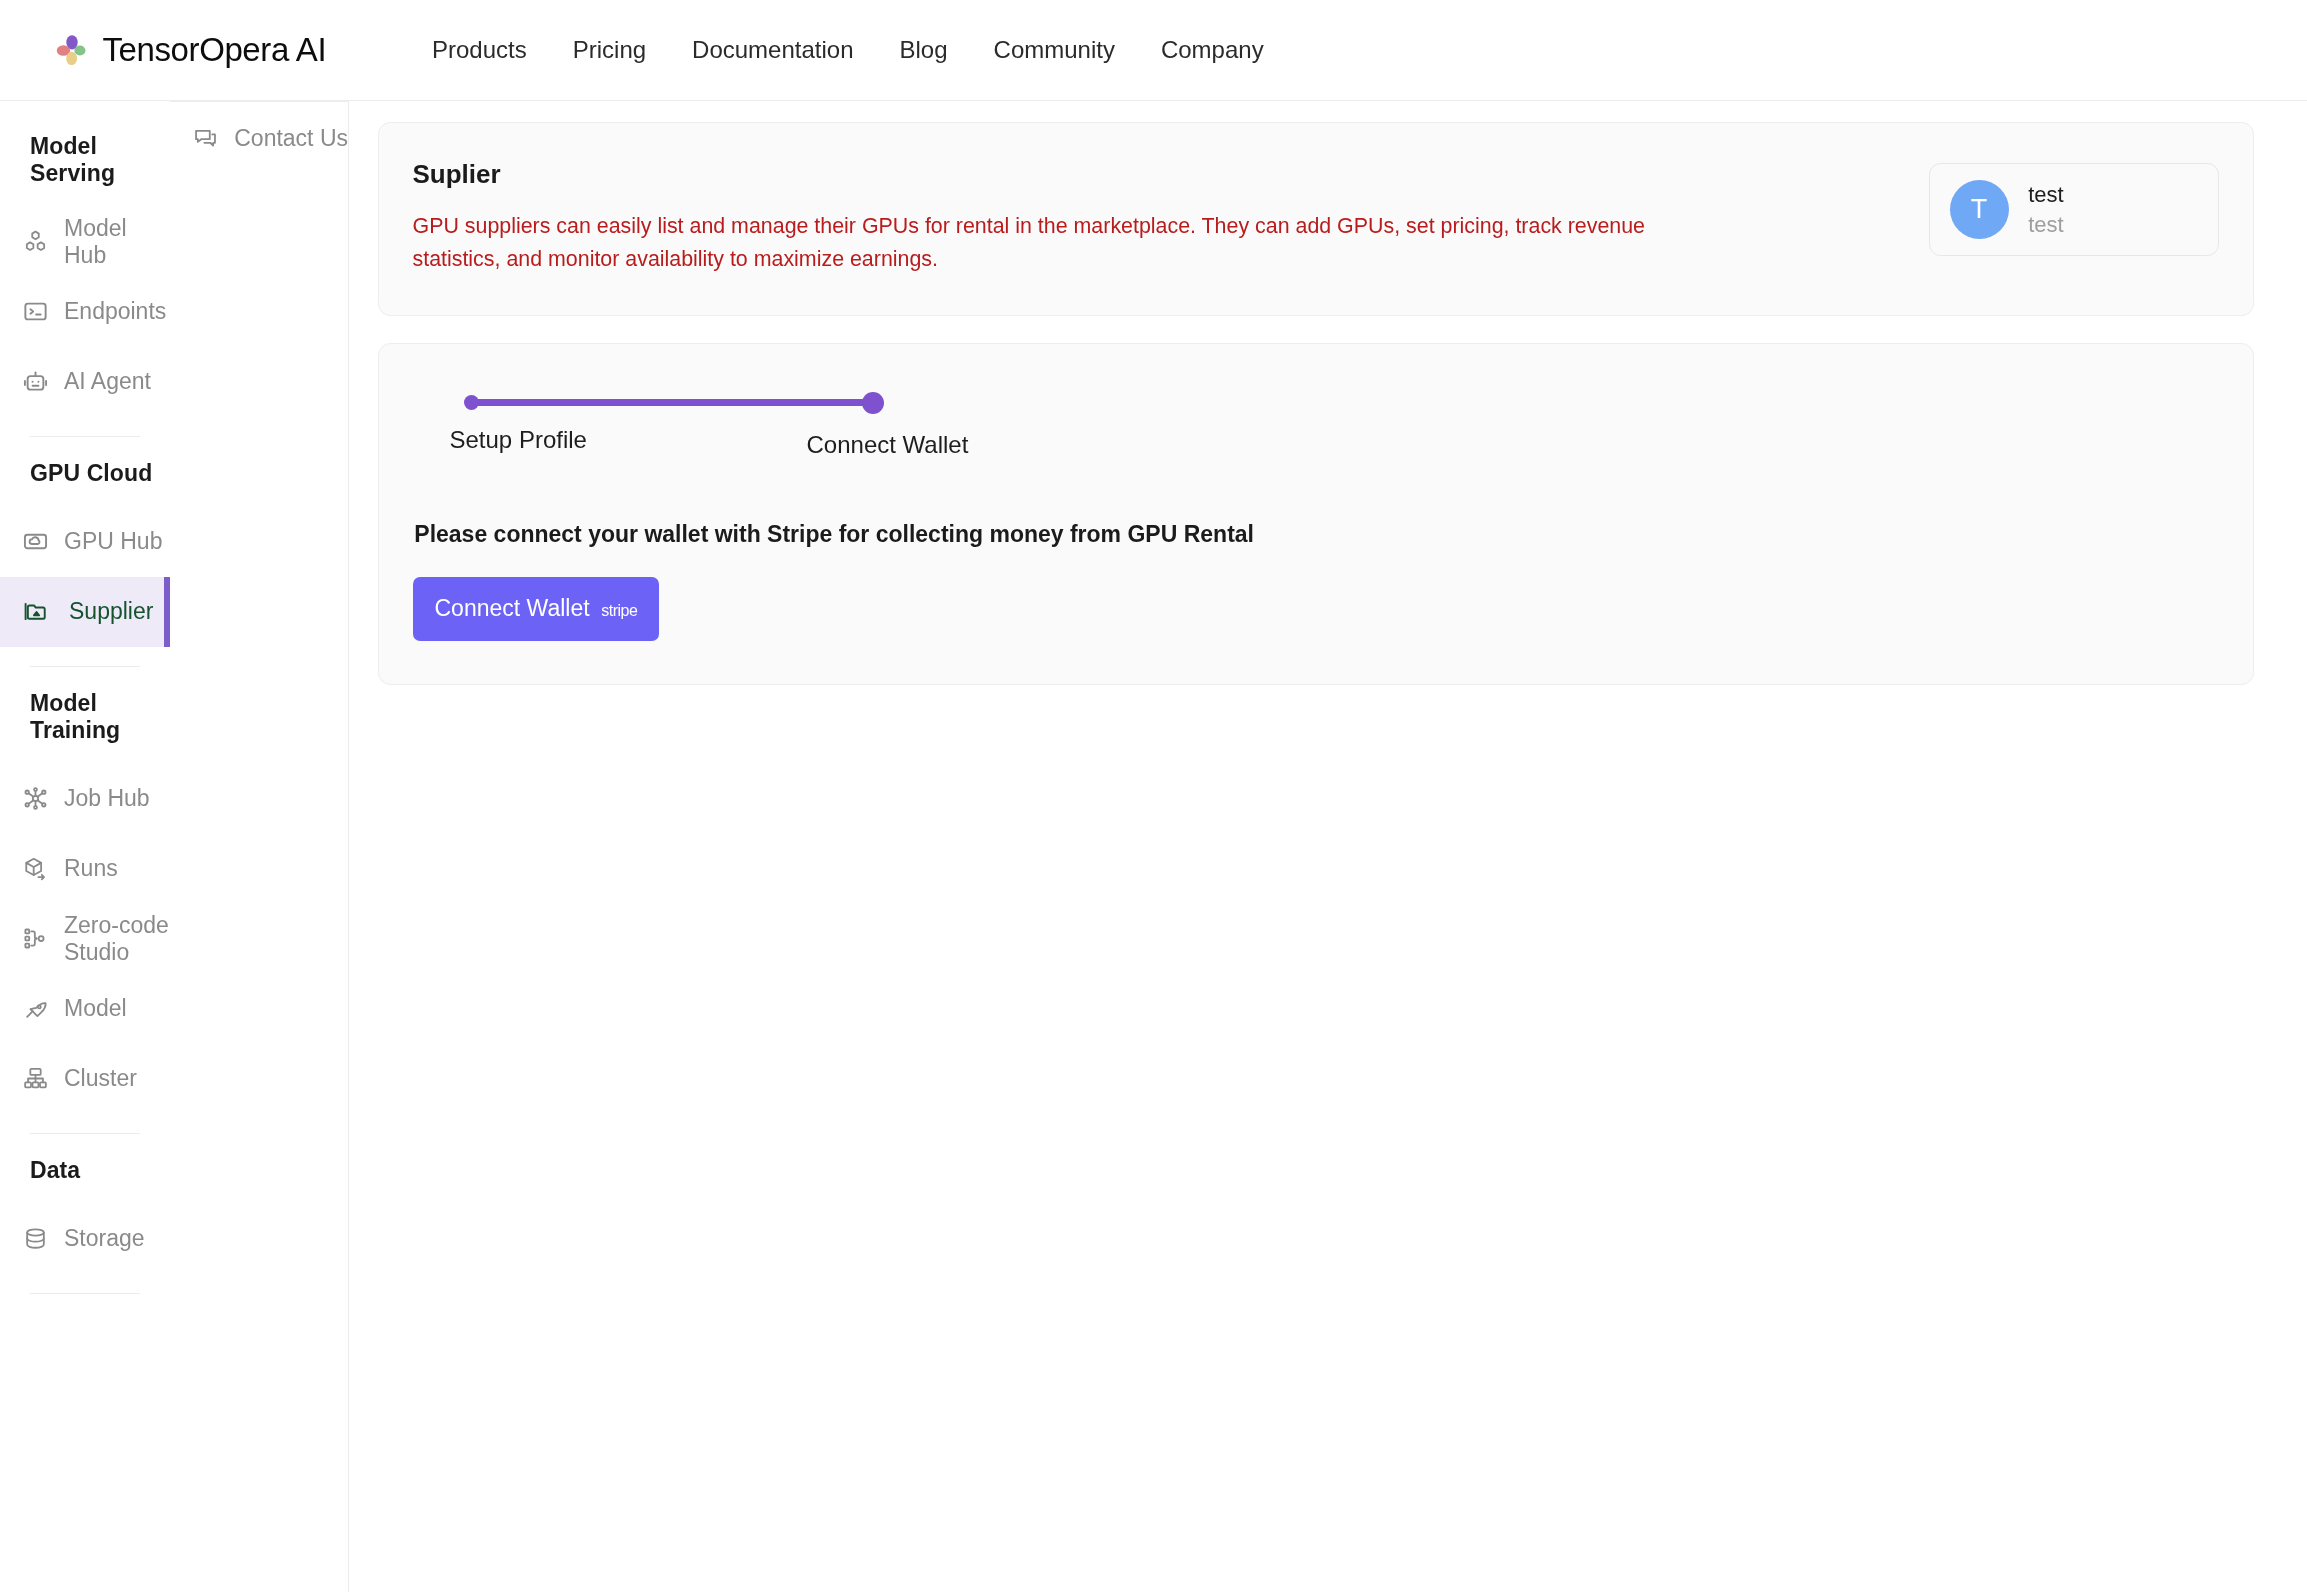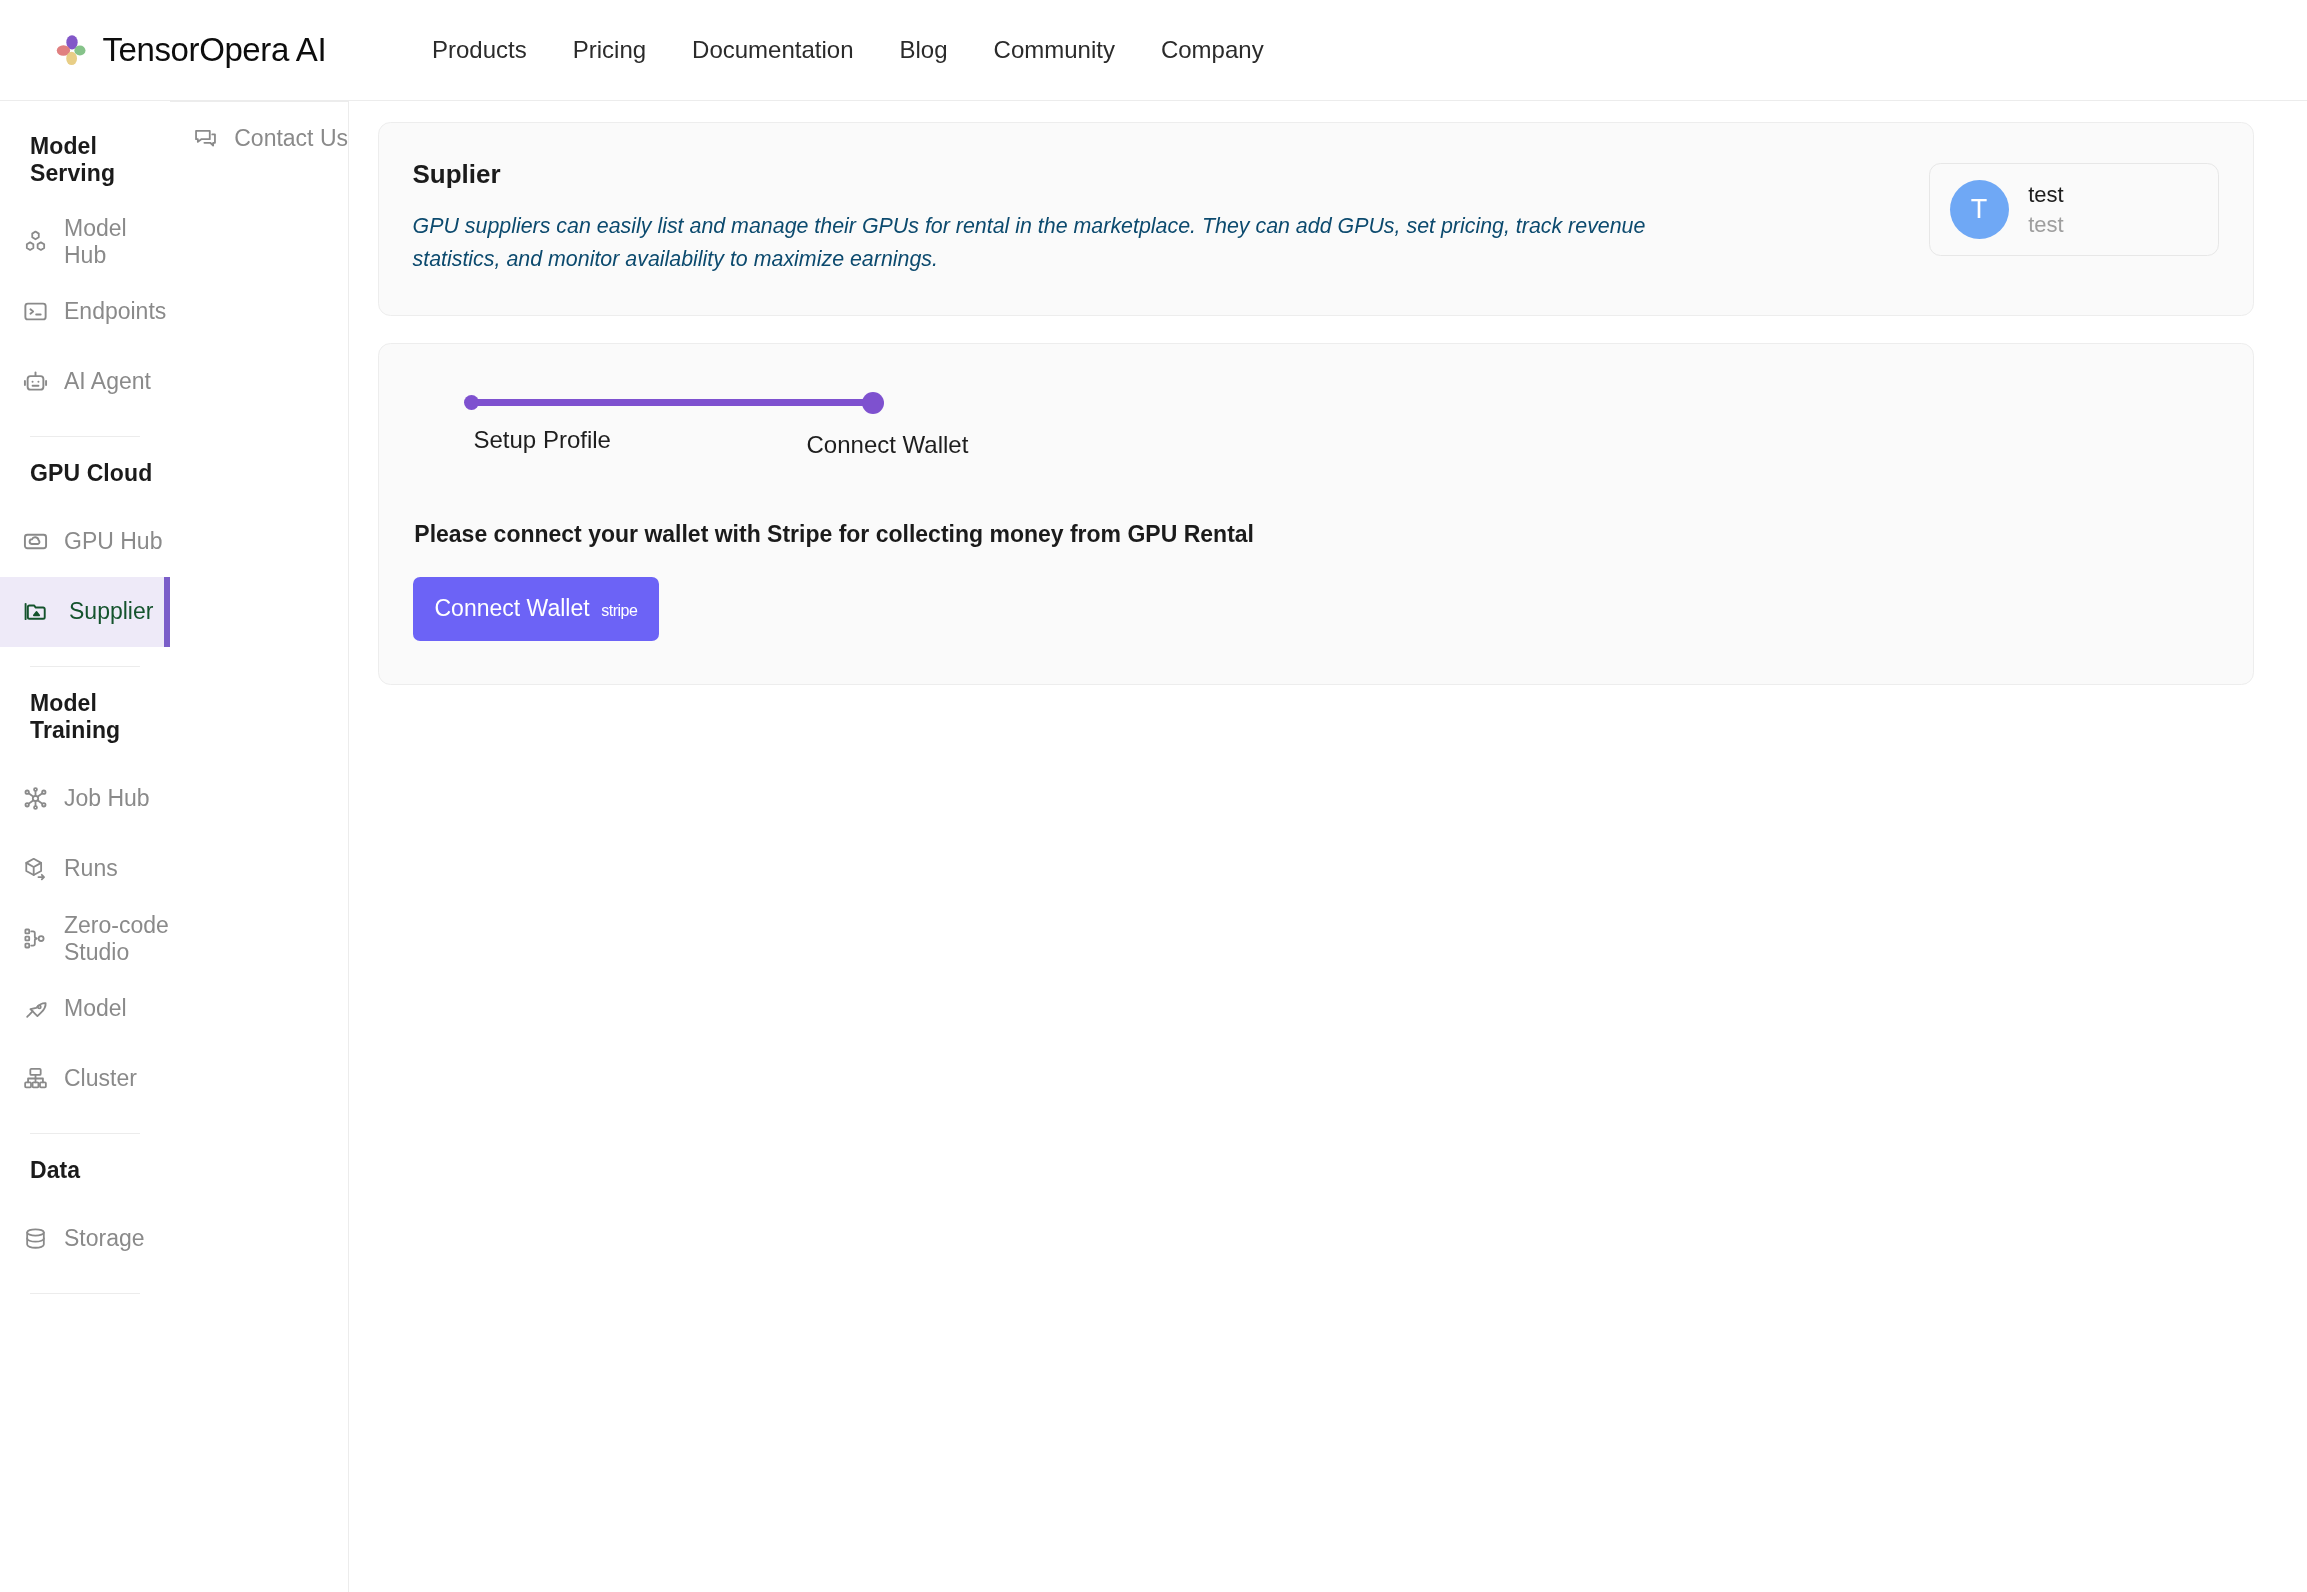--- a/index.html
+++ b/index.html
@@ -69,21 +69,21 @@
   .card {
     background: #fafafa;
     border: 0.9px solid #ededed;
     border-radius: 12.5px;
   }
   .card-head { padding: 36px 34px 39px 34px; display: flex; align-items: flex-start; }
   .card-head-text { flex: 1; padding-right: 36px; }
   .card-title { font-size: 26px; font-weight: 700; color: #1b1b1b; }
   .card-desc {
     margin-top: 19.6px; font-size: 21.4px; line-height: 1.55;
-    color: #0c4a6e; max-width: 1301px; font-style: italic;
+    color: #b91c1c; max-width: 1301px;
   }
 
   .userbox {
     display: flex; align-items: center; gap: 19.6px;
     border: 0.9px solid #e7e7e7; border-radius: 11.6px;
     background: #fafafa;
     padding: 16px 50px 16px 19.6px;
     min-width: 290px; margin-top: 3.6px;
   }
   .avatar {
@@ -108,21 +108,21 @@
     position: absolute; left: 14.3px; top: 15px;
     width: 15px; height: 15px; border-radius: 50%; background: #7e51cf;
   }
   .dot-lg {
     position: absolute; left: 412px; top: 11.6px;
     width: 22px; height: 22px; border-radius: 50%; background: #7e51cf;
   }
   .step-label {
     position: absolute; font-size: 24px; color: #1e1e1e; white-space: nowrap;
   }
-  .step-label.one { left: 0px; top: 46px; margin-left: 24px; }
+  .step-label.one { left: 0px; top: 46px; }
   .step-label.two { left: 357px; top: 51px; }
 
   .prompt {
     font-size: 23px; font-weight: 700; color: #1b1b1b;
     margin: 25px 0 0 1.8px;
   }
   .stripe-btn {
     margin-top: 28.5px;
     display: inline-flex; align-items: baseline; gap: 11.6px;
     background: #6c63f6; color: #ffffff;

